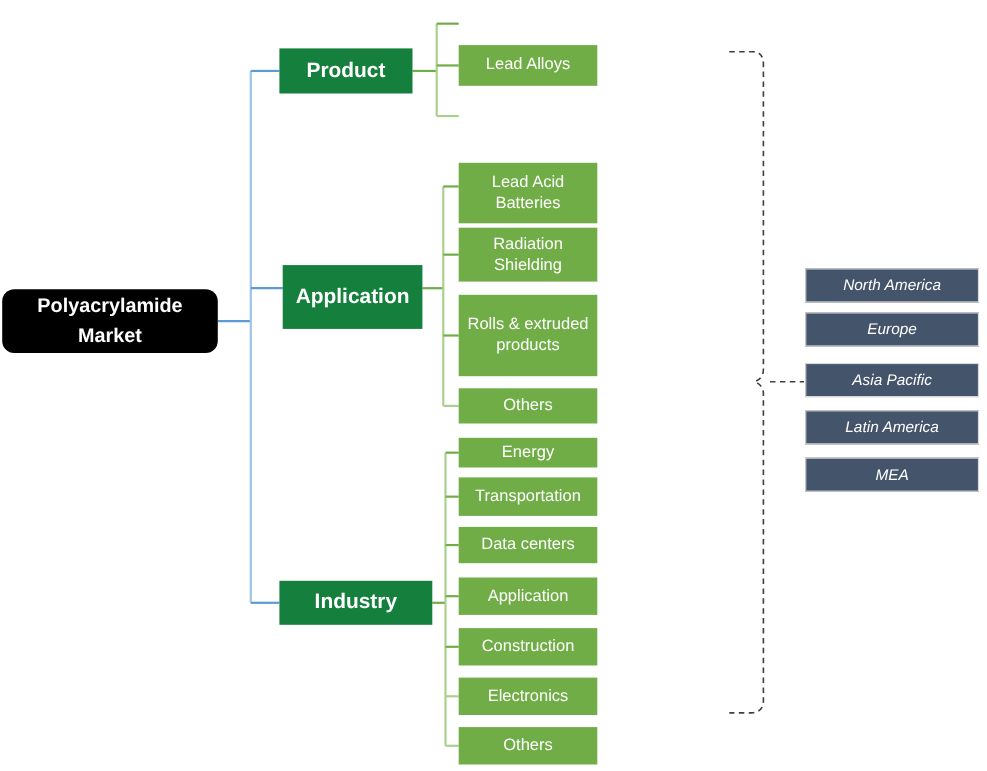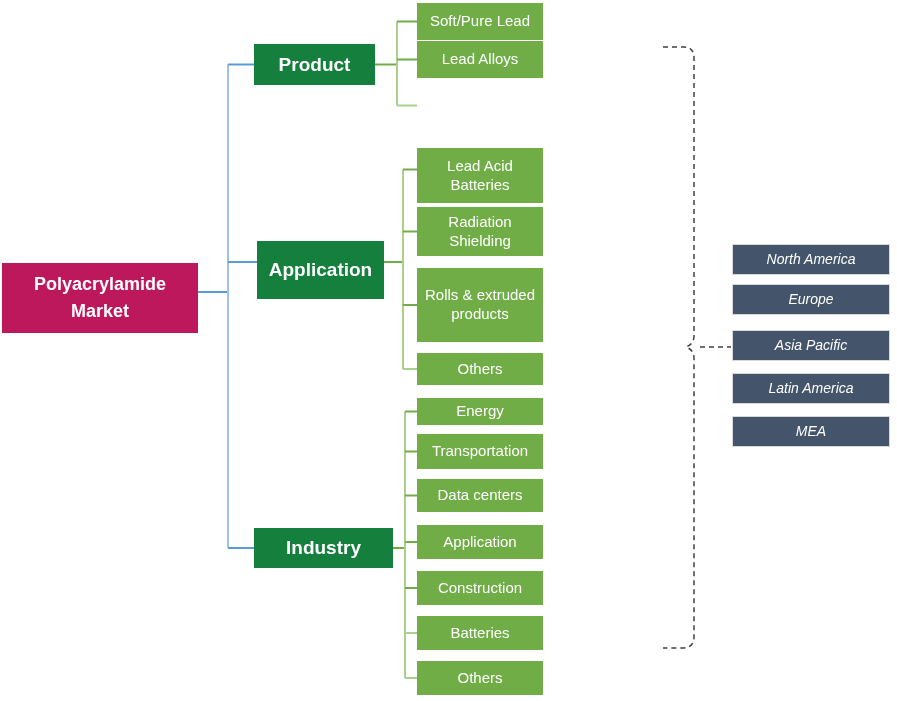--- a/index.html
+++ b/index.html
@@ -11,24 +11,25 @@
     overflow:hidden;
   }
   .box{
     position:absolute;
     display:flex;align-items:center;justify-content:center;
     text-align:center;color:#ffffff;
     box-sizing:border-box;
     line-height:1.25;
   }
   .root{
-    left:2px;top:263px;width:196px;height:70px;
-    background:#be185d;
+    left:2px;top:263px;width:196px;height:58px;
+    background:#000000;
     font-size:18px;font-weight:bold;line-height:1.5;
     padding:0 14px;
+    border-radius:11px;
   }
   .branch{
     background:#15803d;
     font-size:19px;font-weight:bold;
   }
   .seg{
     left:417px;width:126px;
     background:#70ad47;
     font-size:15px;
     padding:0 2px;
@@ -81,34 +82,33 @@
     <path d="M663 47 H684 Q694 47 694 58 V336 Q694 344 686 347 Q694 350 694 358 V637 Q694 647 684 648 H663" stroke="#404040" stroke-width="1.5" fill="none" stroke-dasharray="5 4"></path>
     <path d="M700 347 H731" stroke="#404040" stroke-width="1.5" fill="none" stroke-dasharray="5 4"></path>
   </svg>
 
   <div class="box root">Polyacrylamide Market</div>
 
   <div class="box branch" style="left:254px;top:44px;width:121px;height:41px">Product</div>
   <div class="box branch" style="left:257px;top:241px;width:127px;height:58px">Application</div>
   <div class="box branch" style="left:254px;top:528px;width:139px;height:40px">Industry</div>
 
-  <div class="box seg" style="top:3px;height:37px">Soft/Pure Lead</div>
   <div class="box seg" style="top:41px;height:37px">Lead Alloys</div>
 
   <div class="box seg" style="top:148px;height:55px">Lead Acid Batteries</div>
   <div class="box seg" style="top:207px;height:49px">Radiation Shielding</div>
   <div class="box seg" style="top:268px;height:74px">Rolls &amp; extruded products</div>
   <div class="box seg" style="top:353px;height:32px">Others</div>
 
   <div class="box seg" style="top:398px;height:27px">Energy</div>
   <div class="box seg" style="top:434px;height:35px">Transportation</div>
   <div class="box seg" style="top:479px;height:33px">Data centers</div>
   <div class="box seg" style="top:525px;height:34px">Application</div>
   <div class="box seg" style="top:571px;height:34px">Construction</div>
-  <div class="box seg" style="top:616px;height:34px">Batteries</div>
+  <div class="box seg" style="top:616px;height:34px">Electronics</div>
   <div class="box seg" style="top:661px;height:34px">Others</div>
 
   <div class="box region" style="top:244px">North America</div>
   <div class="box region" style="top:284px">Europe</div>
   <div class="box region" style="top:330px">Asia Pacific</div>
   <div class="box region" style="top:373px">Latin America</div>
   <div class="box region" style="top:416px">MEA</div>
 
 </div>
 

